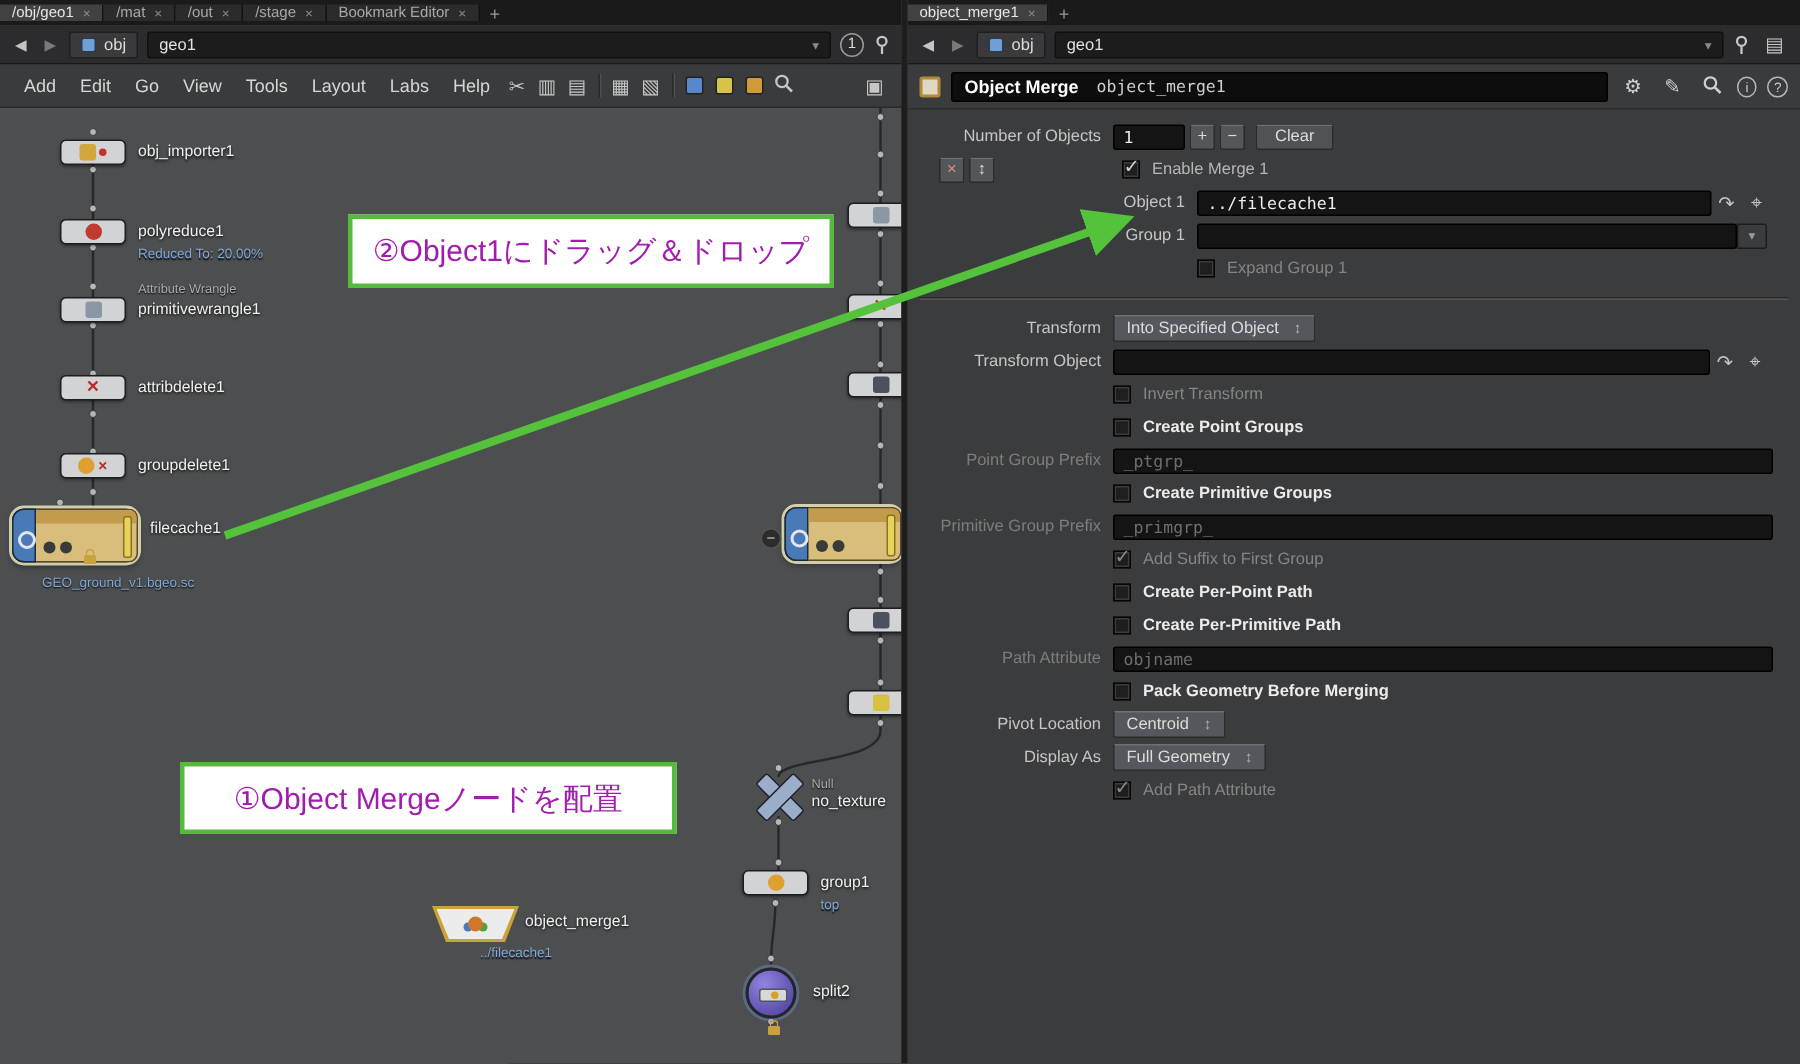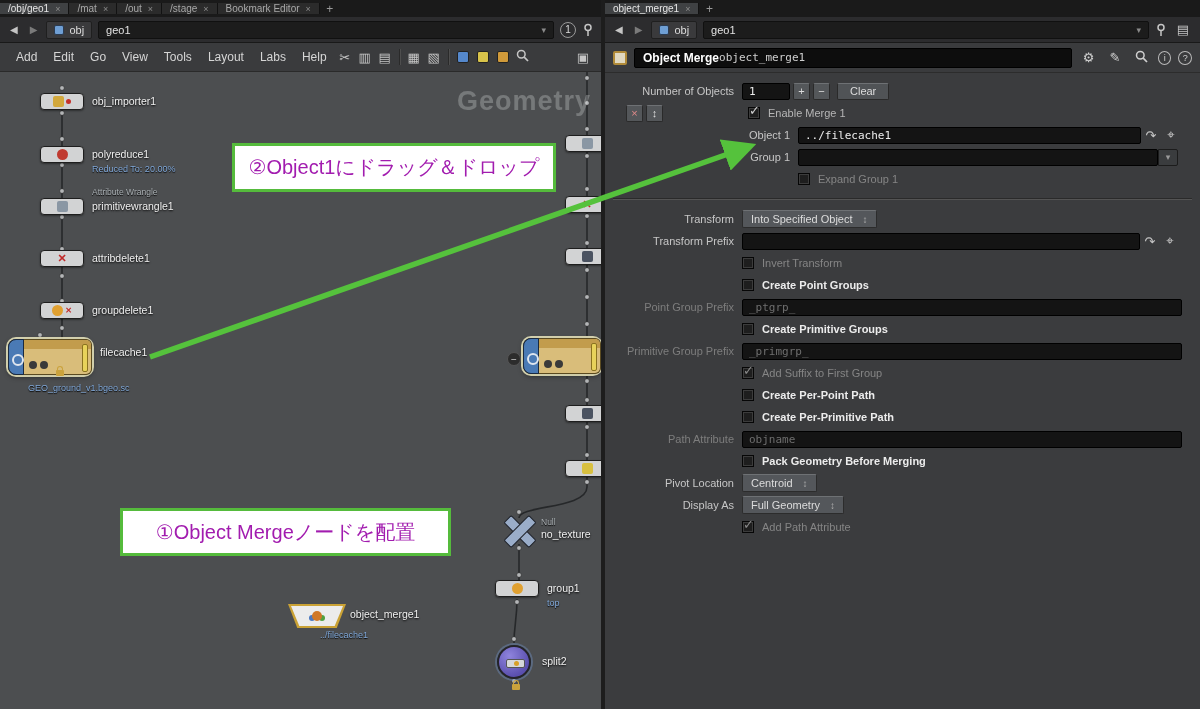--- a/index.html
+++ b/index.html
@@ -76,21 +76,21 @@
   .om-ico{width:10px;height:10px;background:#d07828;border-radius:50%;box-shadow:-5px 2px 0 -2px #4a78c0,5px 2px 0 -2px #50a040}
   .lockico{position:absolute;width:8px;height:6px;background:#caa23c;border-radius:1px}
   .lockico::before{content:"";position:absolute;left:1px;top:-4px;width:4px;height:4px;border:1.5px solid #caa23c;border-bottom:none;border-radius:3px 3px 0 0}
   
   .anno{position:absolute;background:#ffffff;border:3px solid #55bb3c;color:#a21caf;display:flex;align-items:center;justify-content:center;font-size:20px;white-space:nowrap;z-index:5}
   
   .arrow-overlay{position:absolute;left:0;top:0;width:1200px;height:709px;pointer-events:none;z-index:9}
   
   .phead{height:30px;background:#3a3b3d;border-bottom:1px solid #2c2c2c;display:flex;align-items:center;gap:7px;padding:0 8px}
   .nodeicon{width:14px;height:14px;background:#e0d8c0;border:2px solid #b08a38;border-radius:2px;flex:none}
-  .namefield{width:438px;height:20px;background:#0d0d0d;border:1px solid #000;border-radius:2px;display:flex;align-items:center;gap:0;padding:0 8px;flex:none}
+  .namefield{width:438px;height:20px;background:#0d0d0d;border:1px solid #000;border-radius:2px;display:flex;align-items:center;gap:12px;padding:0 8px;flex:none}
   .namefield .ftype{font-weight:bold;color:#ffffff;font-size:12px;white-space:nowrap}
   .namefield .fname{font-family:"DejaVu Sans Mono",monospace;font-size:11px;color:#cfcfcf}
   .phicon{width:20px;text-align:center;color:#cfcfcf;font-size:13px}
   .circ{width:14px;height:14px;border:1px solid #b8b8b8;border-radius:50%;display:inline-flex;align-items:center;justify-content:center;font-size:9px;color:#cfcfcf}
   
   .params{position:absolute;left:0;top:73px;width:595px;bottom:0;padding-top:7px;overflow:hidden}
   .prow{display:flex;align-items:center;height:22px;padding-right:10px}
   .plabel{width:137px;text-align:right;padding-right:8px;color:#c6c6c6;flex:none;white-space:nowrap}
   .plabel.wide{width:193px}
   .plabel.dim{color:#7d7d7d}
@@ -230,21 +230,20 @@
           <circle cx="587" cy="410" r="2.3"></circle>
         <circle cx="519" cy="440" r="2.3"></circle>
           <circle cx="519" cy="476" r="2.3"></circle>
           <circle cx="519" cy="503" r="2.3"></circle>
         <circle cx="517" cy="530" r="2.3"></circle>
           <circle cx="514" cy="567" r="2.3"></circle>
           <circle cx="514" cy="609" r="2.3"></circle>
       </g>
     </svg>
 
-    <div class="watermark">Geometry</div>
 
     <div class="node" style="left:40px;top:21px">
       <div class="pill">
           <span class="chip tan"></span>
           <span class="mini red"></span>
         </div>
       <div class="ncol">
           <div class="nlabel">obj_importer1</div>
         </div>
     </div>
@@ -468,21 +467,21 @@
 
     <div class="prow">
       <div class="plabel">Transform</div>
       <div class="menubtn">
         <span>Into Specified Object</span>
         <span class="ud">↕</span>
       </div>
     </div>
 
     <div class="prow">
-      <div class="plabel">Transform Prefix</div>
+      <div class="plabel">Transform Object</div>
       <div class="field mono" style="width:398px"></div>
       <span class="ficon">↷</span>
       <span class="ficon">⌖</span>
     </div>
 
     <div class="prow">
       <div class="plabel"></div>
       <span class="check"></span>
       <span class="clabel dim">Invert Transform</span>
     </div>

